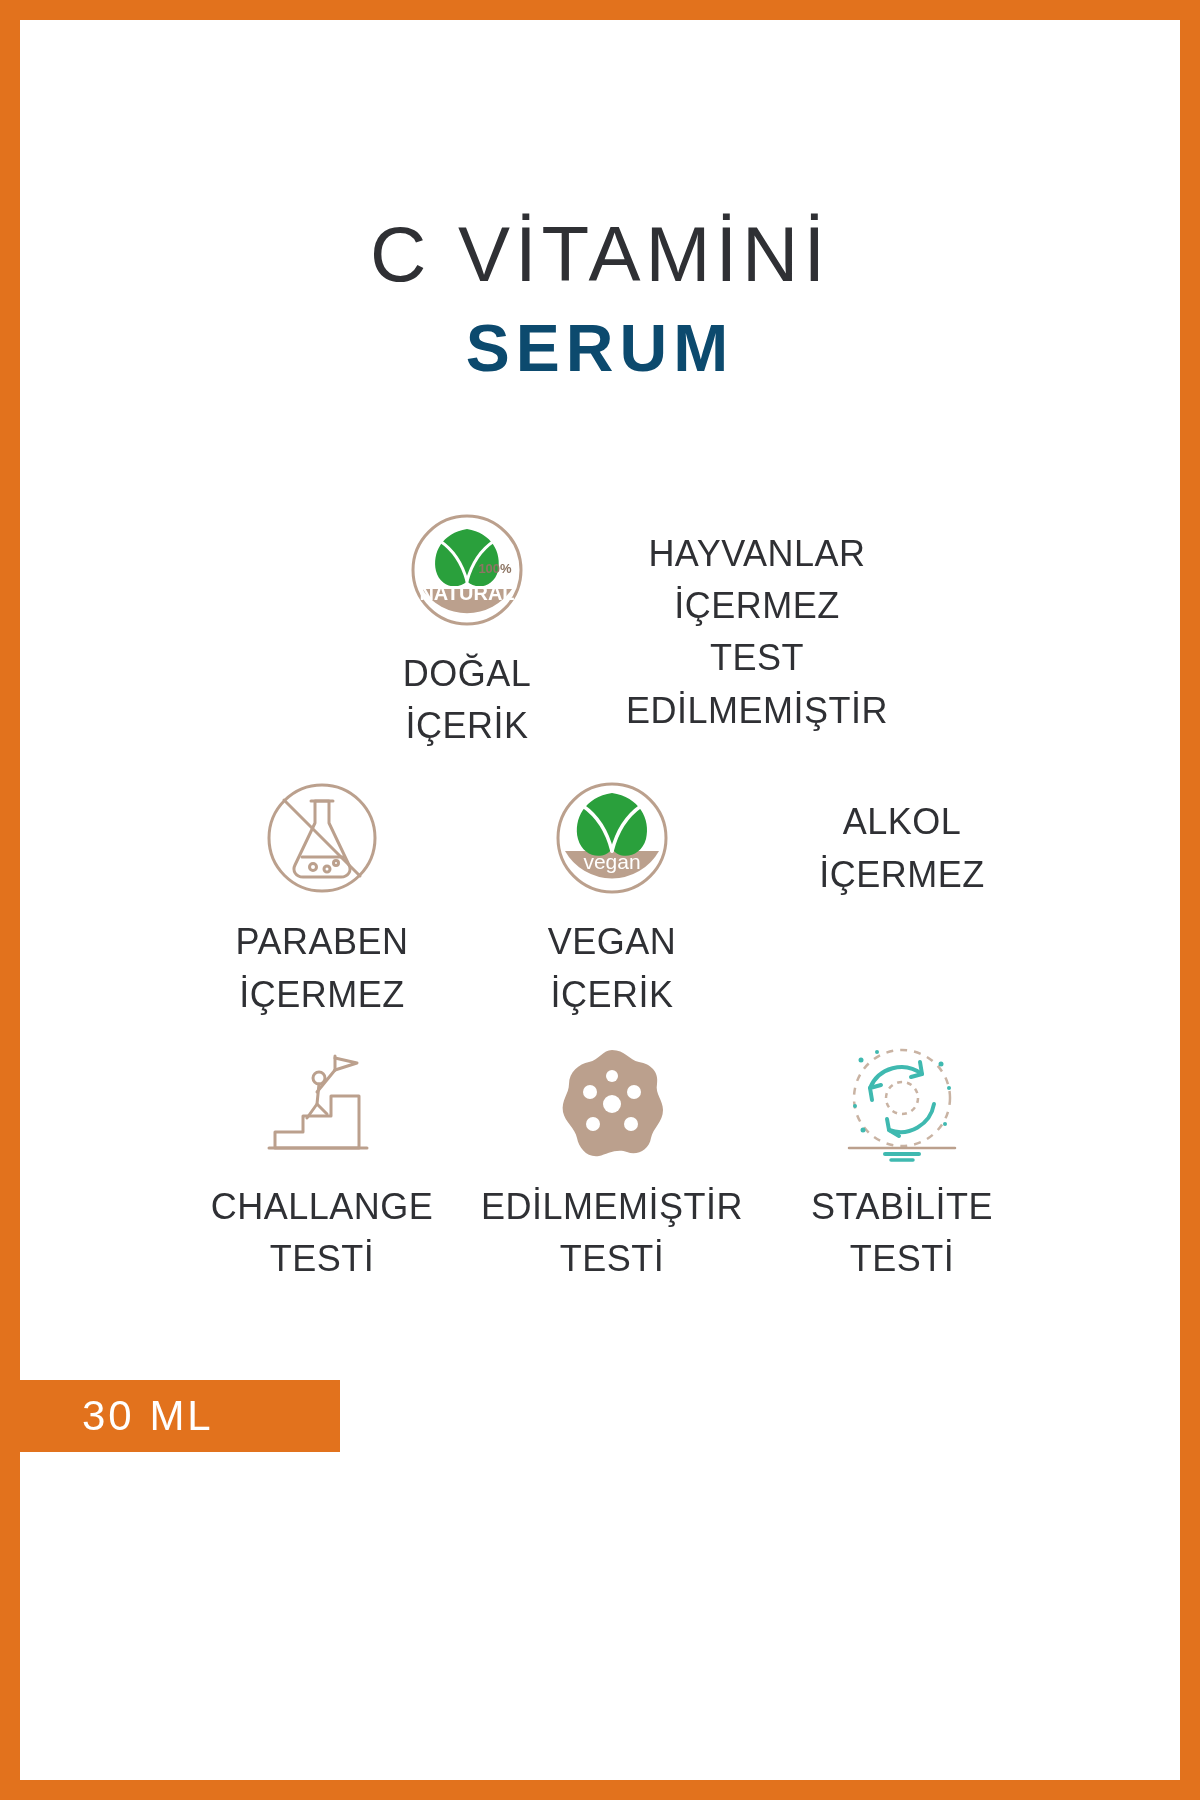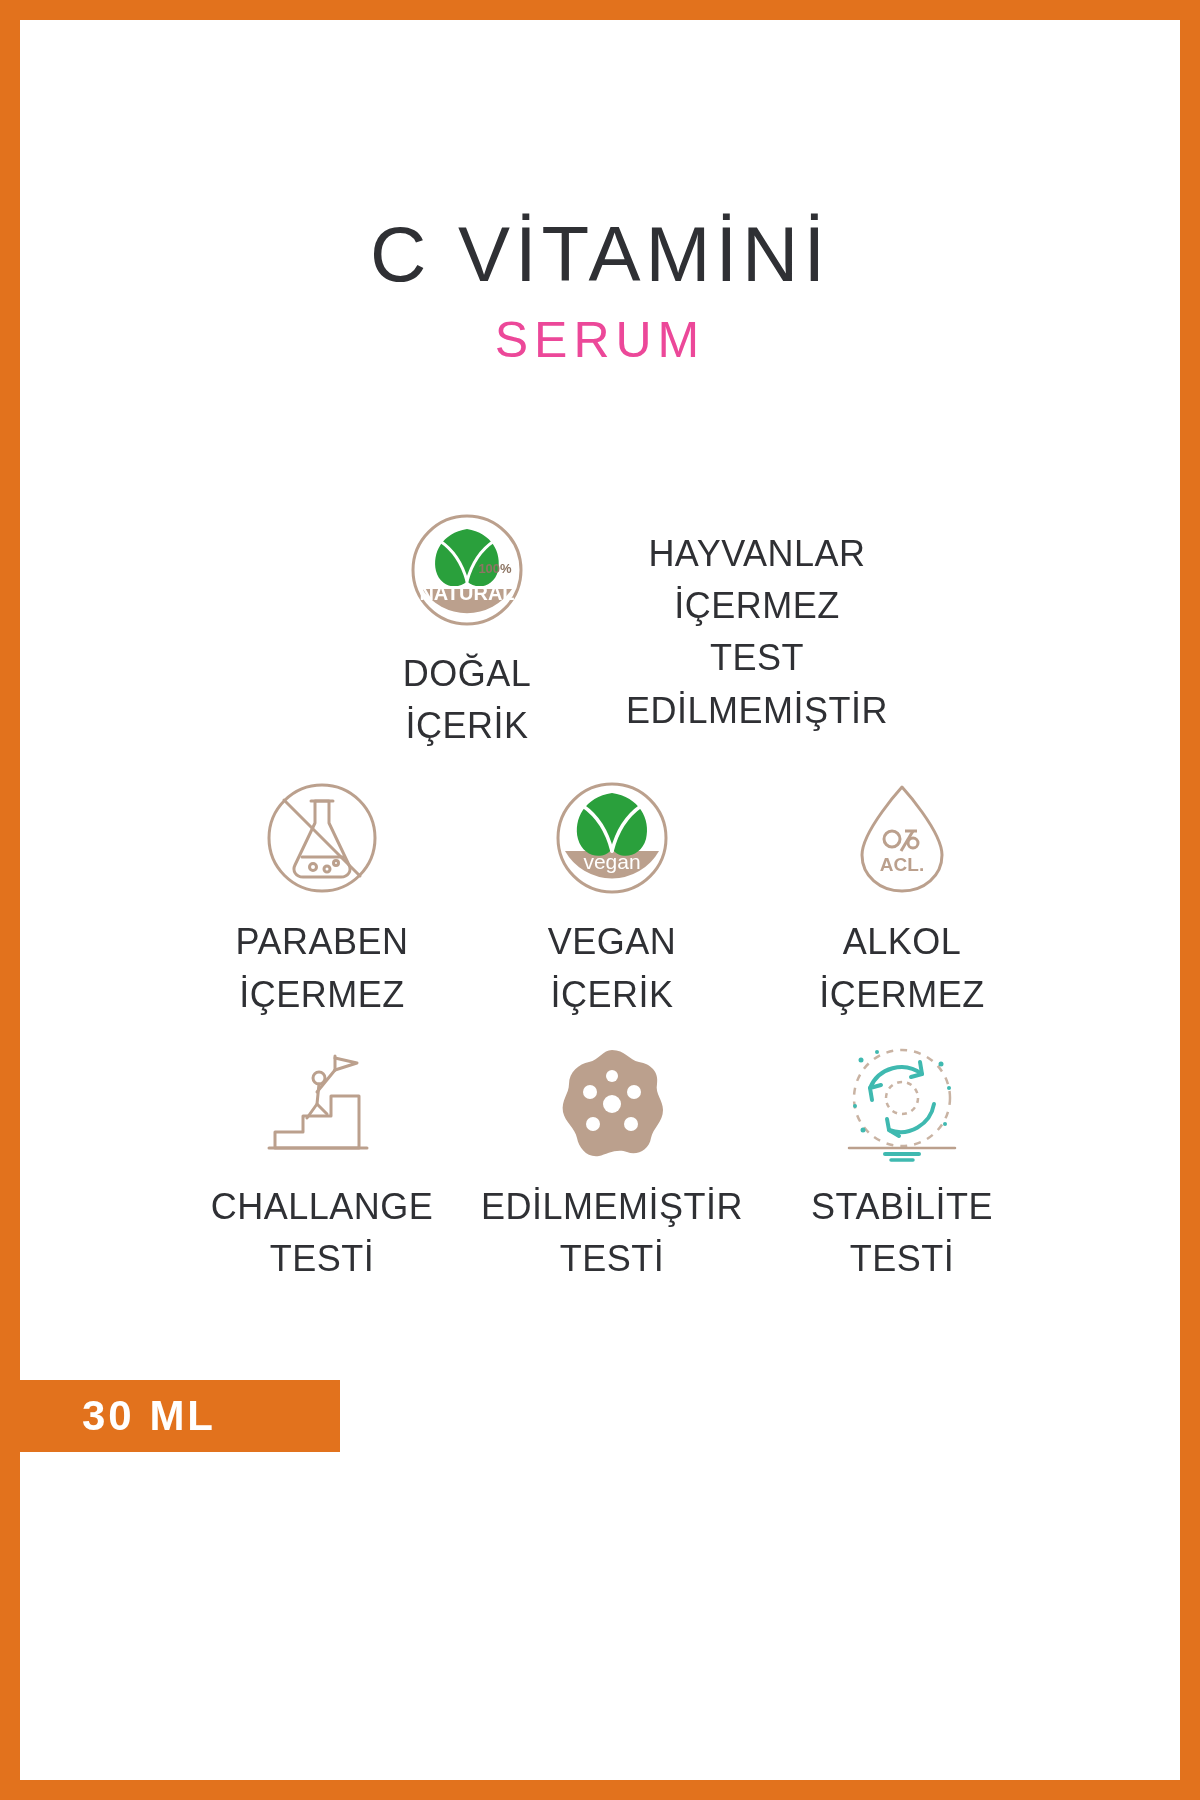--- a/index.html
+++ b/index.html
@@ -69,24 +69,24 @@
     font-size: 78px;
     font-weight: 300;
     letter-spacing: 5px;
     color: #2f3034;
     line-height: 1;
     white-space: nowrap;
   }
   .title-sub {
     margin-top: 22px;
     font-family: "Liberation Sans", sans-serif;
-    font-size: 50px;
-    font-weight: 400;
+    font-size: 66px;
+    font-weight: 700;
     letter-spacing: 6px;
-    color: #ec4899;
+    color: #0c4a6e;
     line-height: 1;
   }
 
   
   .badges {
     position: absolute;
     left: 0;
     top: 490px;
     width: 1184px;
   }
@@ -130,21 +130,21 @@
     width: 320px;
     height: 72px;
     background: #e2721d;
     display: flex;
     align-items: center;
   }
   .volume-text {
     margin-left: 62px;
     font-family: "Liberation Sans", sans-serif;
     font-size: 42px;
-    font-weight: 700;
+    font-weight: 400;
     letter-spacing: 3px;
     color: #ffffff;
   }
 </style>
 </head>
 <body>
 
 <div class="page">
 
   <div class="frame-left"></div>
@@ -216,32 +216,20 @@
               <path d="M75 72 C 70 52 59 36 46 27" fill="none" stroke="#ffffff" stroke-width="3.5" stroke-linecap="round"></path>
               <path d="M75 72 C 80 52 91 36 104 27" fill="none" stroke="#ffffff" stroke-width="3.5" stroke-linecap="round"></path>
               <text x="75" y="90" font-family="'Liberation Sans', sans-serif" font-size="21" font-weight="400" fill="#ffffff" text-anchor="middle">vegan</text>
             </svg>
           </div>
           <div class="badge-label">VEGAN
 İÇERİK</div>
         </div>
 
         <div class="badge">
-          <div class="badge-icon">
-            <svg width="150" height="118" viewBox="0 0 150 118" xmlns="http://www.w3.org/2000/svg">
-              <g fill="none" stroke="#bba08d" stroke-width="3" stroke-linejoin="round">
-                <path d="M75 8 C 75 8 115 52 115 76 C 115 97 97 112 75 112 C 53 112 35 97 35 76 C 35 52 75 8 75 8 Z"></path>
-                <circle cx="65" cy="60" r="8"></circle>
-                <path d="M78 52 L90 52"></path>
-                <circle cx="86" cy="64" r="5"></circle>
-                <path d="M74 72 L86 52"></path>
-              </g>
-              <text x="75" y="92" font-family="'Liberation Sans', sans-serif" font-size="19" font-weight="700" fill="#bba08d" text-anchor="middle">ACL.</text>
-            </svg>
-          </div>
           <div class="badge-label">ALKOL
 İÇERMEZ</div>
         </div>
 
       </div>
 
       <div class="badge-row row3">
 
         <div class="badge">
           <div class="badge-icon">

